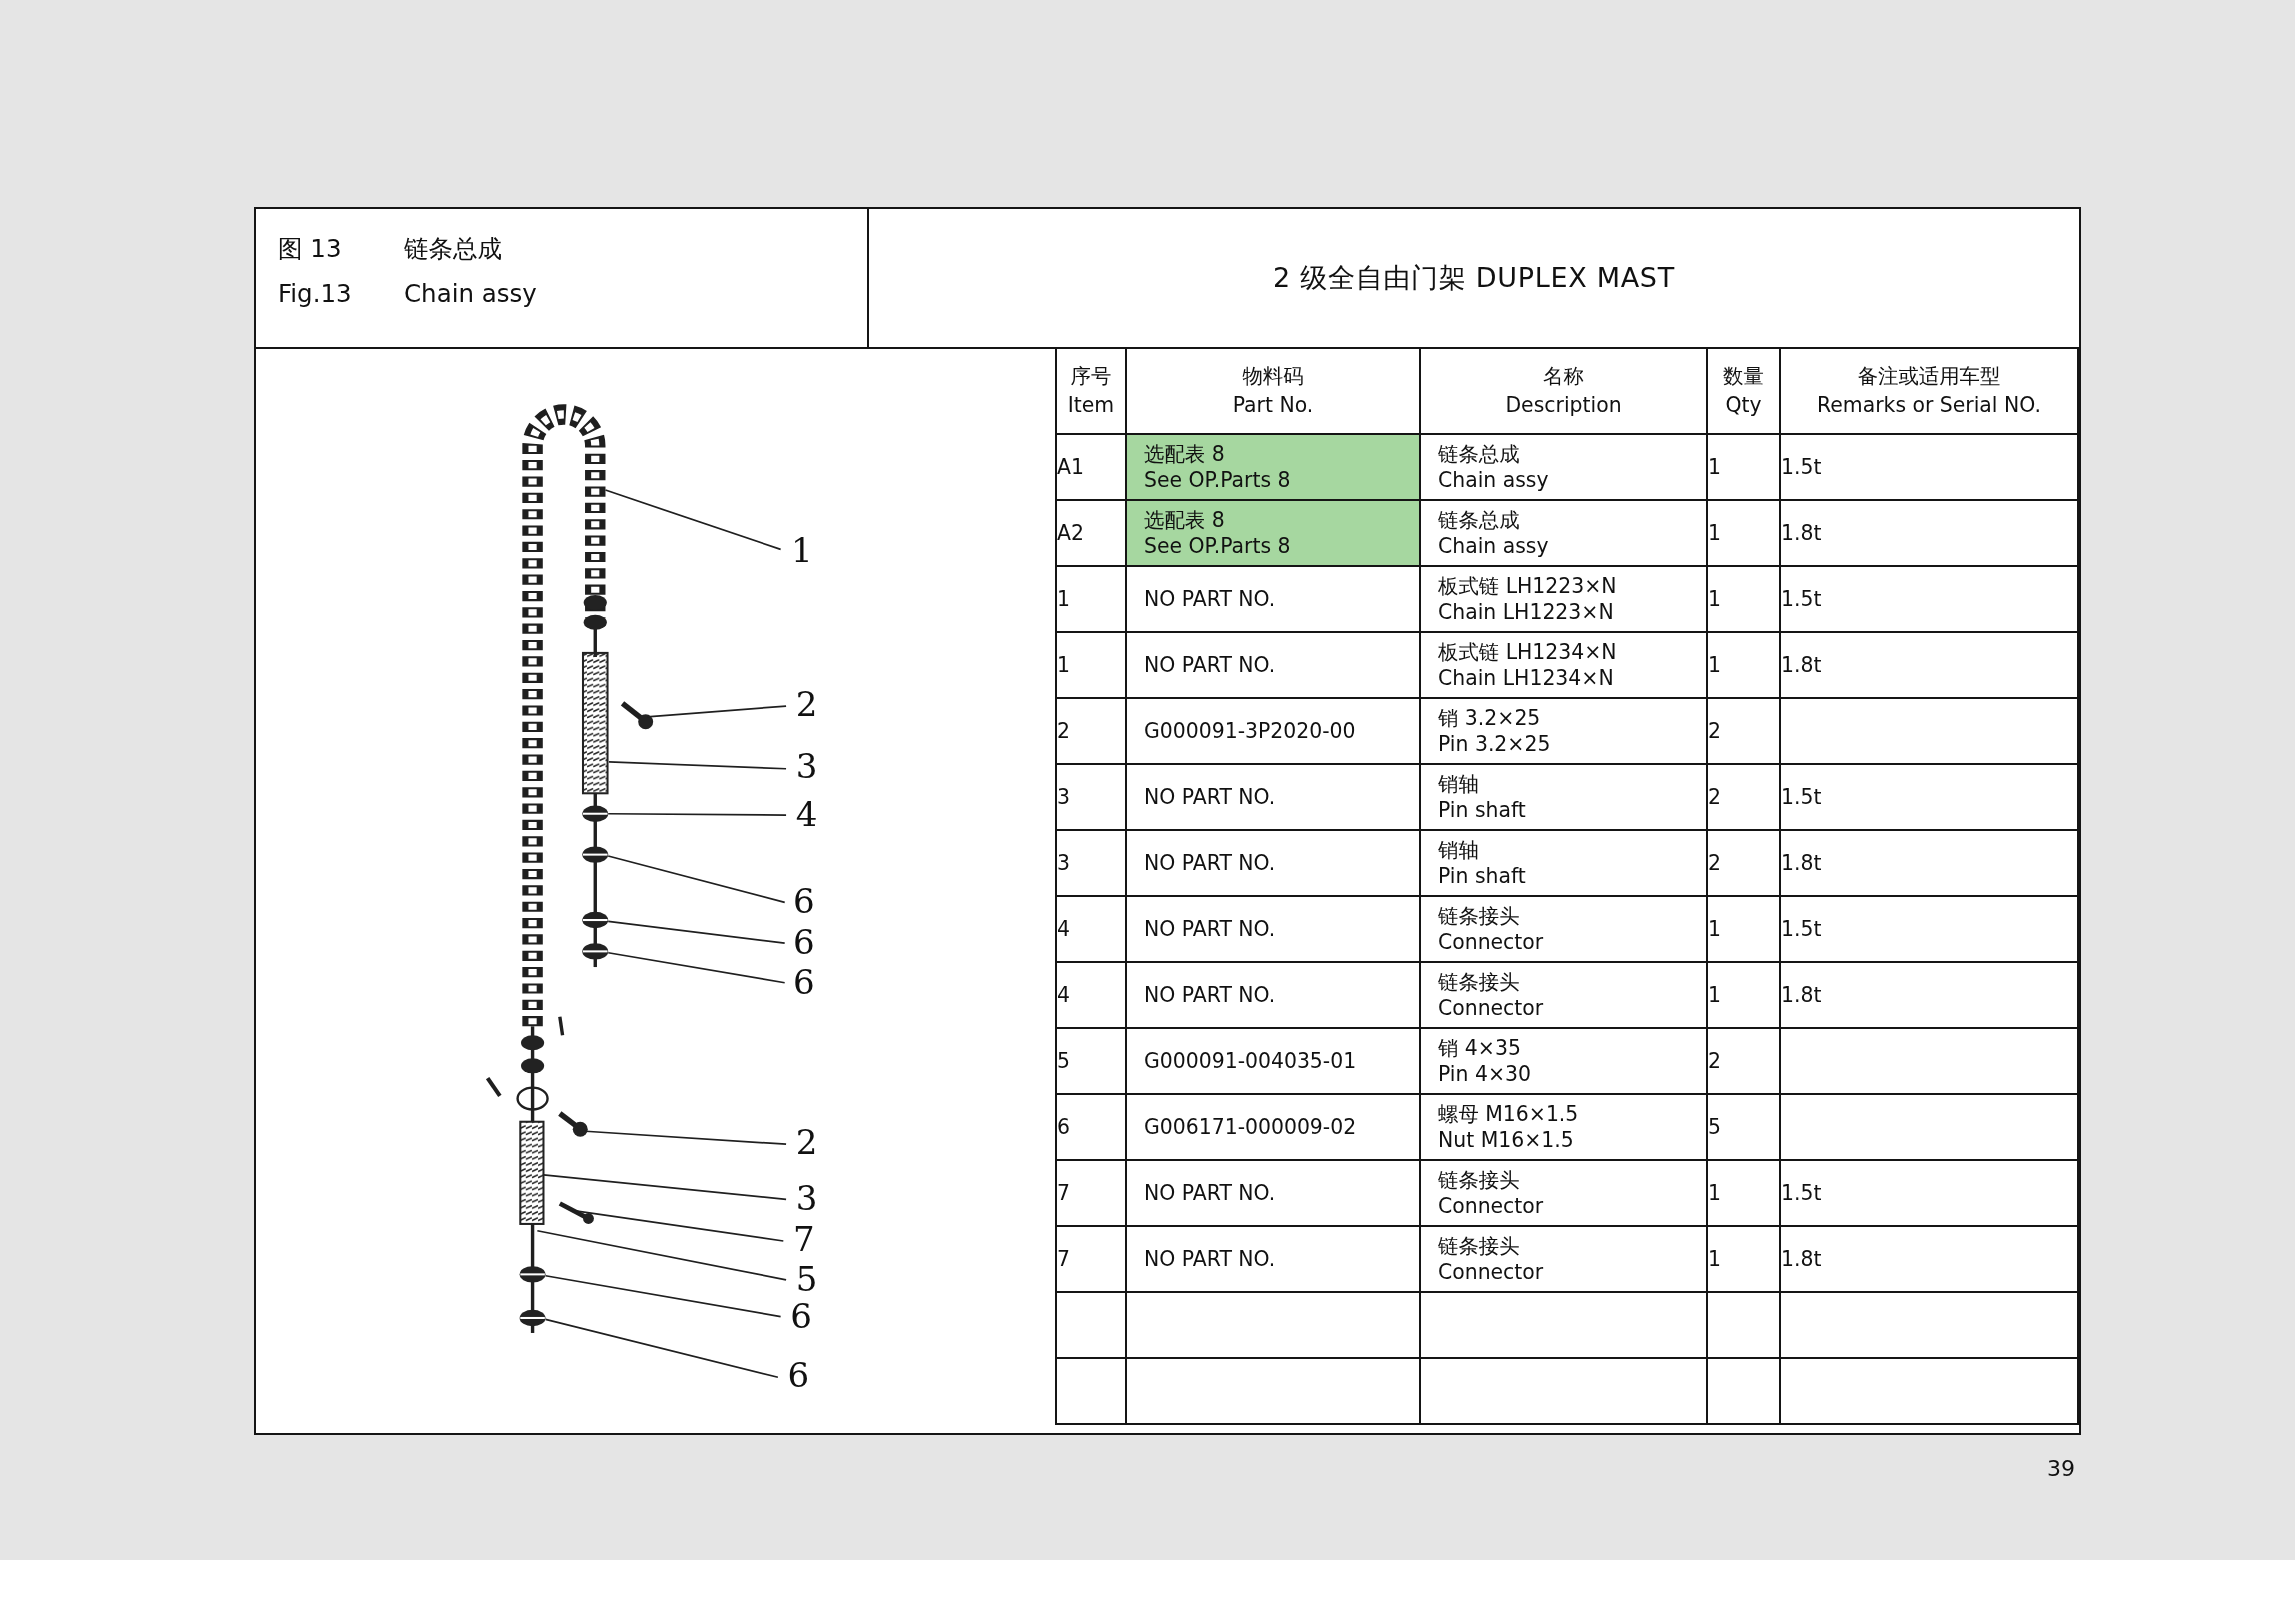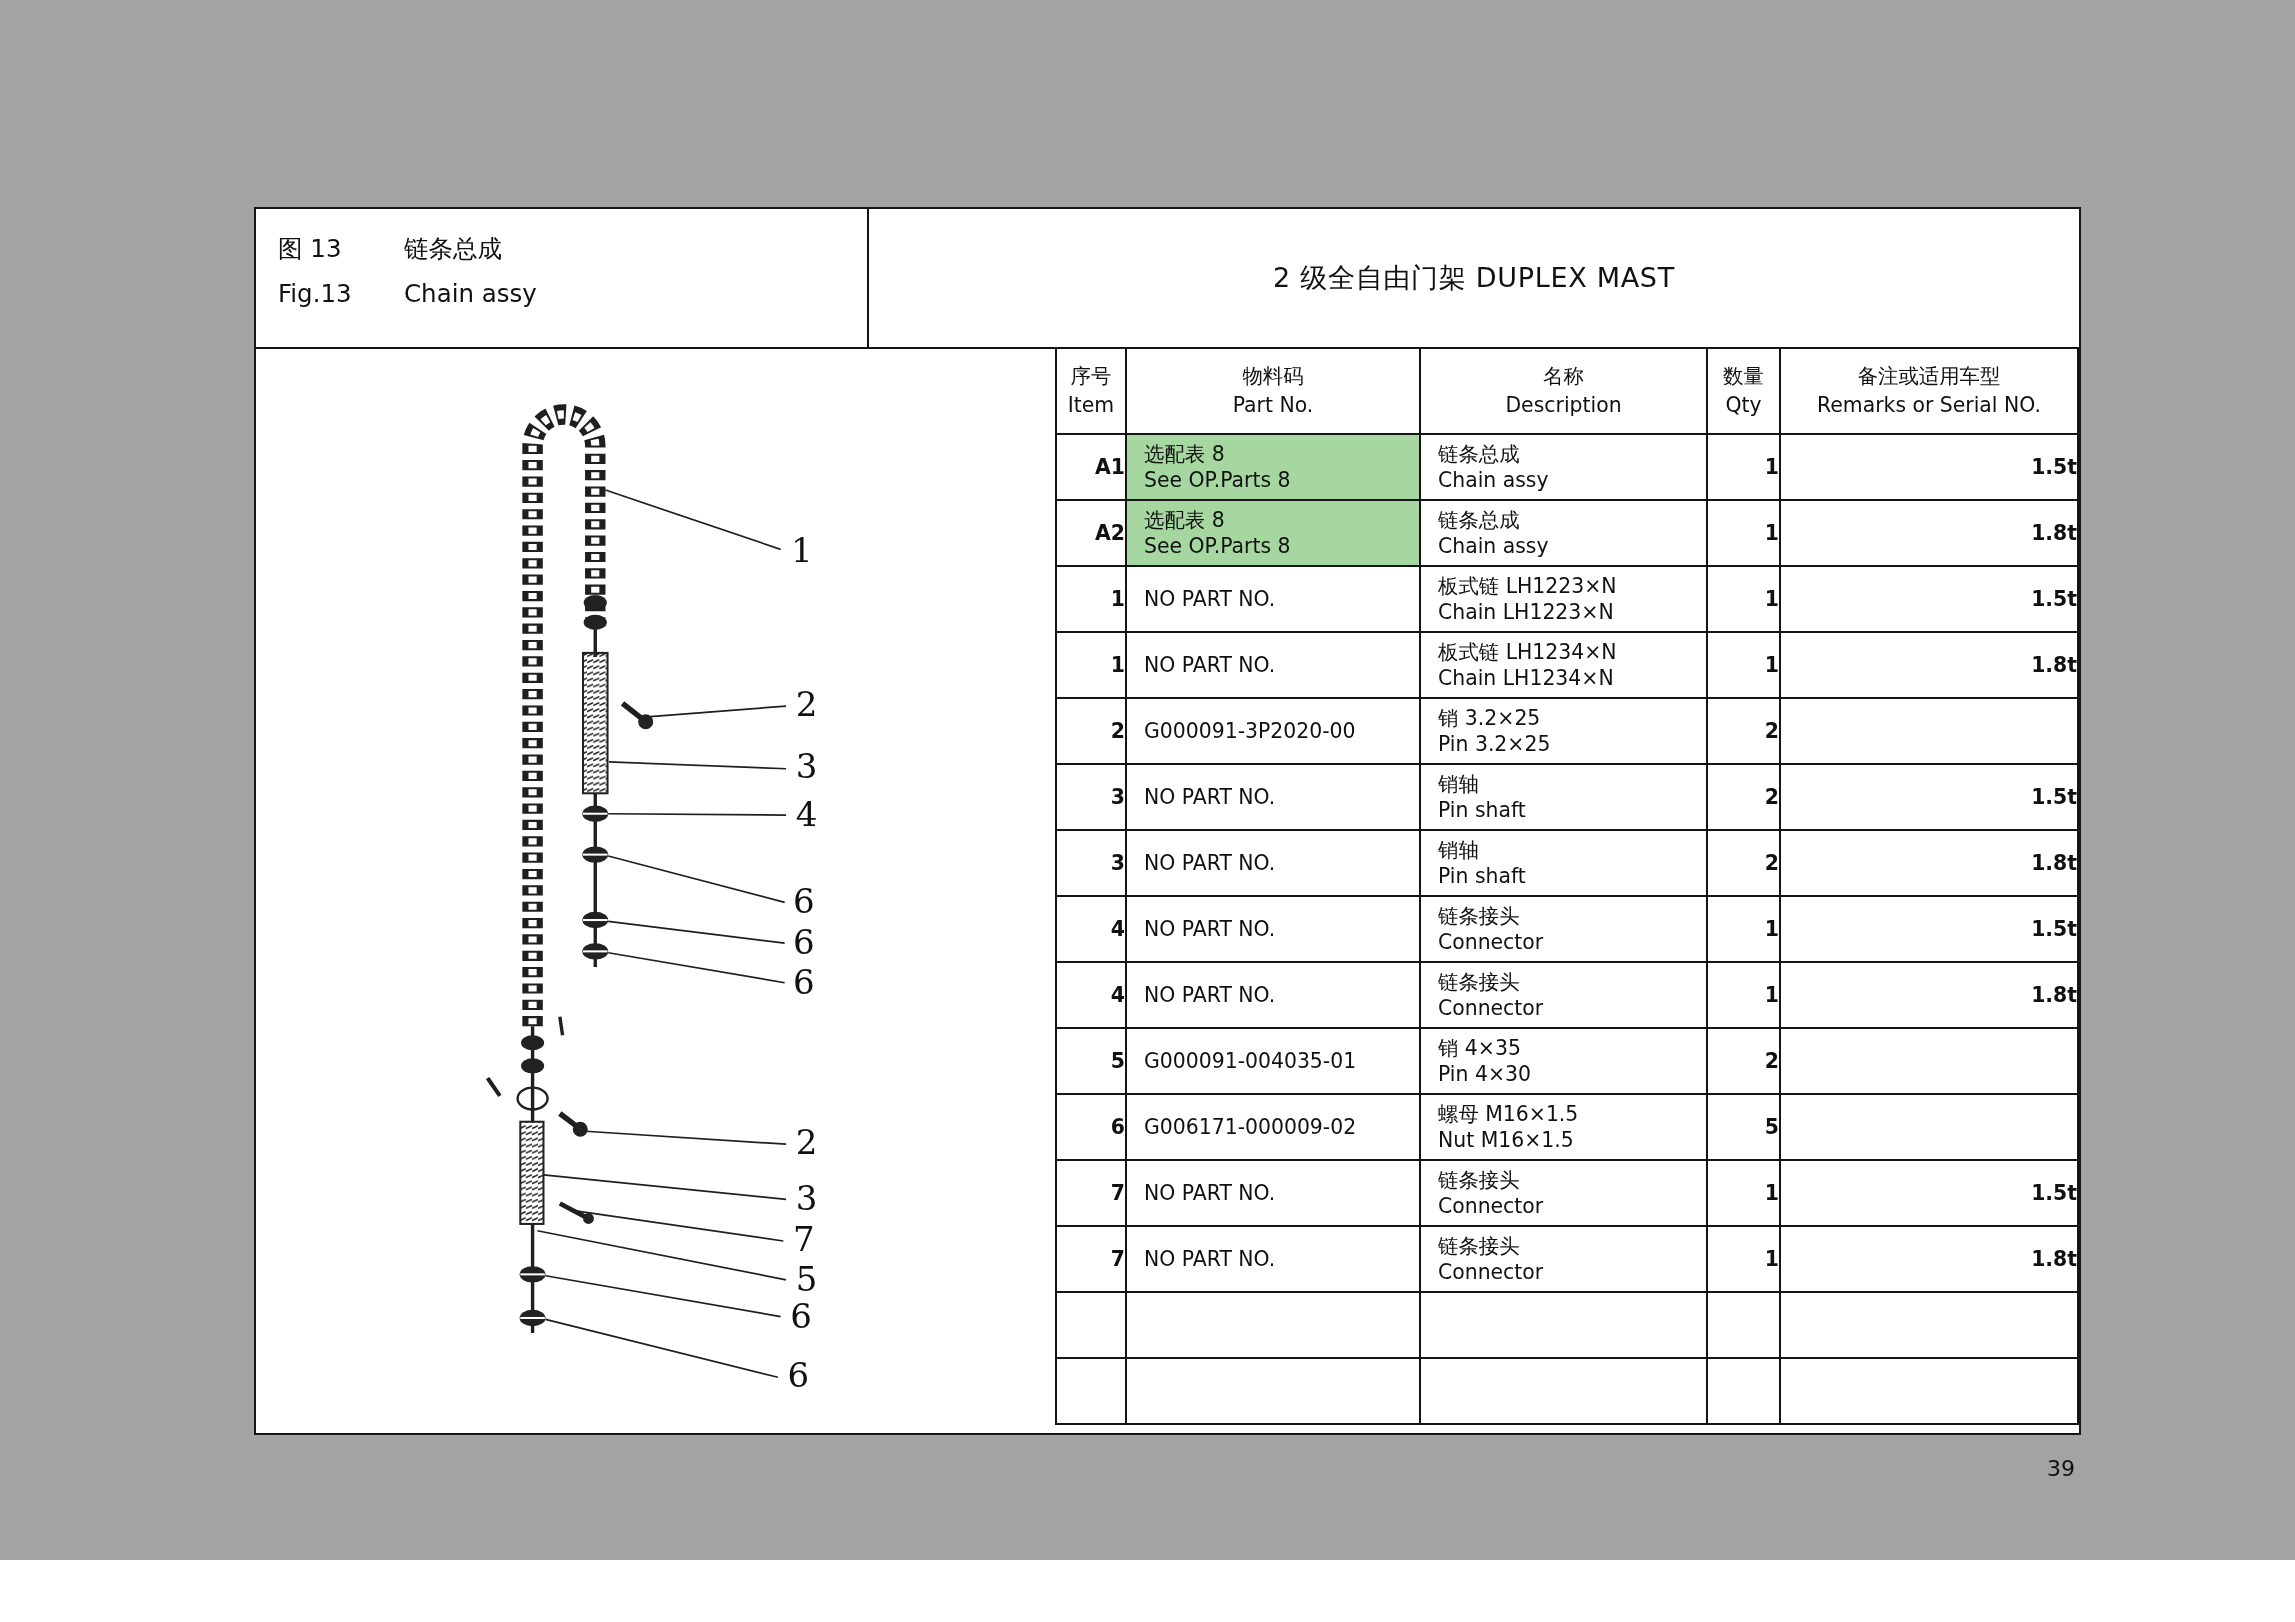--- a/index.html
+++ b/index.html
@@ -2,21 +2,21 @@
 <html style="--highlight-green: #a6d7a0;font-size:11px"><head>
 <meta charset="utf-8">
 <style>
   * { margin:0; padding:0; box-sizing:border-box; }
   html,body { background:#ffffff; }
   body {
     width:2295px; height:1622px;
     font-family:"DejaVu Sans","Liberation Sans",sans-serif;
     color:#111;
   }
-  .page { position:relative; width:2295px; height:1560px; background:#a3a3a3; overflow:hidden; }
+  .page { position:relative; width:2295px; height:1560px; background:#e5e5e5; overflow:hidden; }
 
   .main-box {
     position:absolute; left:254px; top:207px; width:1827px; height:1228px;
     border:2.7px solid #151515; background:#fff;
   }
 
   .box-header {
     position:absolute; left:0; top:0; width:100%; height:140px;
     border-bottom:2px solid #151515; display:flex;
   }
@@ -39,21 +39,21 @@
     position:absolute; left:799px; top:140px; width:1022px;
     border-collapse:collapse; table-layout:fixed; font-size:20.4px;
     background:#fff;
   }
   .parts-table th, .parts-table td { border:2px solid #151515; overflow:hidden; }
   .parts-table tr.hdr th {
     border-top:none; height:85px; font-weight:normal;
     text-align:center; vertical-align:middle; line-height:29px;margin-top:16px;
   }
   .parts-table td { height:66px; vertical-align:middle; line-height:26px; }
-  .c-item, .c-qty, .c-remarks { text-align:right;font-weight:bold; }
+  .c-item, .c-qty, .c-remarks { text-align:left; }
   .c-part, .c-desc { text-align:left; padding-left:17px; padding-right:5.5px; }
   .c-part.highlight { background:var(--highlight-green, #a6d7a0); }
 
   .page-number {
     position:absolute; left:2000px; top:1456px; width:75px;
     text-align:right; font-size:22px;
   }
 </style>
 </head>
 <body>

